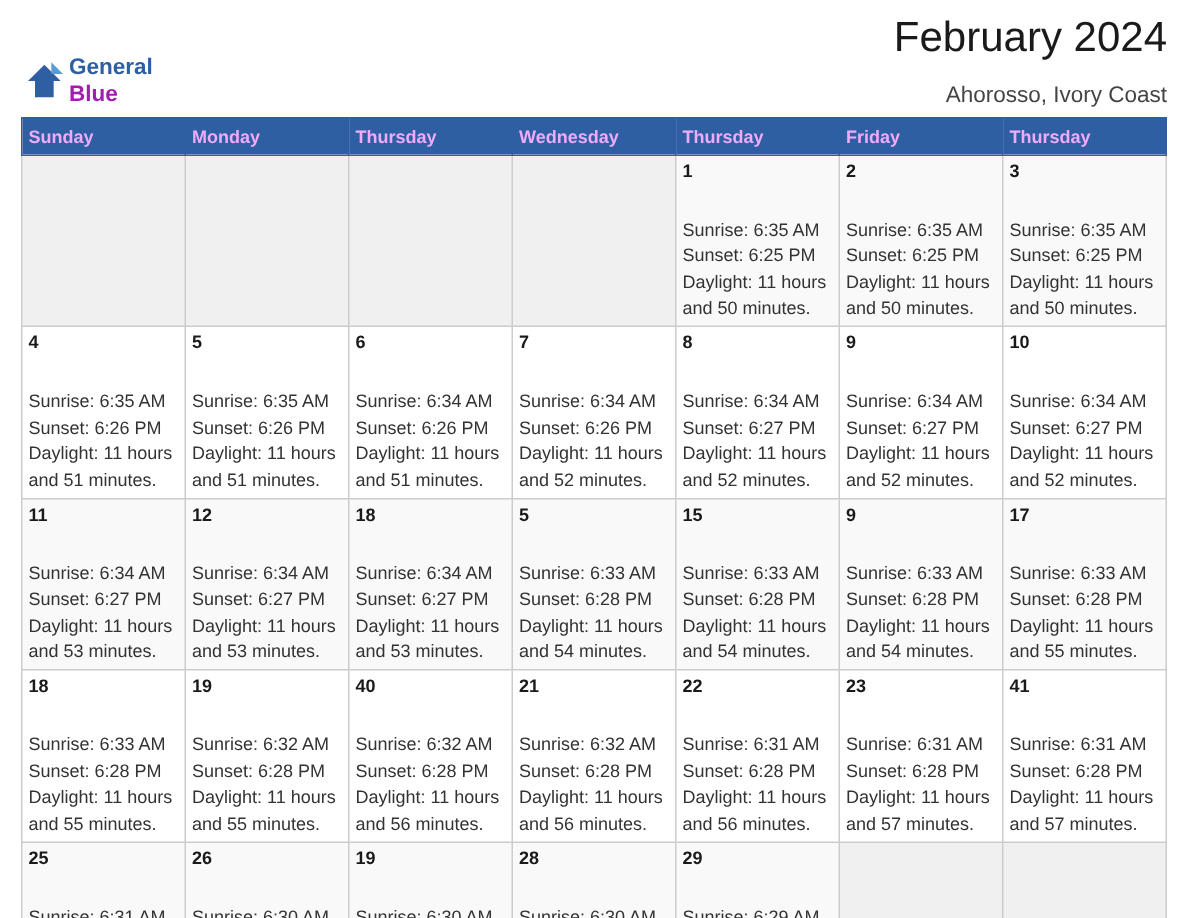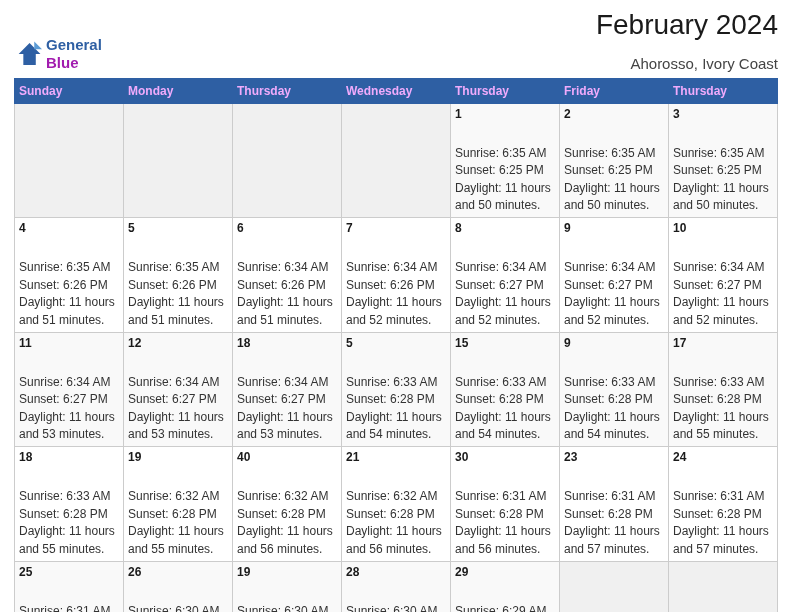--- a/index.html
+++ b/index.html
@@ -216,29 +216,29 @@
           </td>
           <td>
             <span class="day-number">40</span>
             <div class="day-info">Sunrise: 6:32 AM<br>Sunset: 6:28 PM<br>Daylight: 11 hours<br>and 56 minutes.</div>
           </td>
           <td>
             <span class="day-number">21</span>
             <div class="day-info">Sunrise: 6:32 AM<br>Sunset: 6:28 PM<br>Daylight: 11 hours<br>and 56 minutes.</div>
           </td>
           <td>
-            <span class="day-number">30</span>
+            <span class="day-number">22</span>
             <div class="day-info">Sunrise: 6:31 AM<br>Sunset: 6:28 PM<br>Daylight: 11 hours<br>and 56 minutes.</div>
           </td>
           <td>
             <span class="day-number">23</span>
             <div class="day-info">Sunrise: 6:31 AM<br>Sunset: 6:28 PM<br>Daylight: 11 hours<br>and 57 minutes.</div>
           </td>
           <td>
-            <span class="day-number">24</span>
+            <span class="day-number">41</span>
             <div class="day-info">Sunrise: 6:31 AM<br>Sunset: 6:28 PM<br>Daylight: 11 hours<br>and 57 minutes.</div>
           </td>
         </tr>
         <tr>
           <td>
             <span class="day-number">25</span>
             <div class="day-info">Sunrise: 6:31 AM<br>Sunset: 6:28 PM<br>Daylight: 11 hours<br>and 57 minutes.</div>
           </td>
           <td>
             <span class="day-number">26</span>

